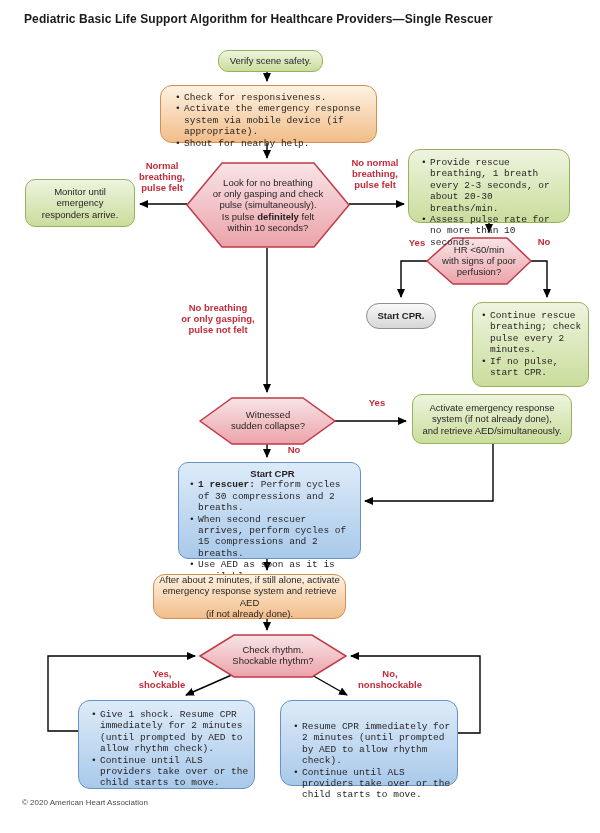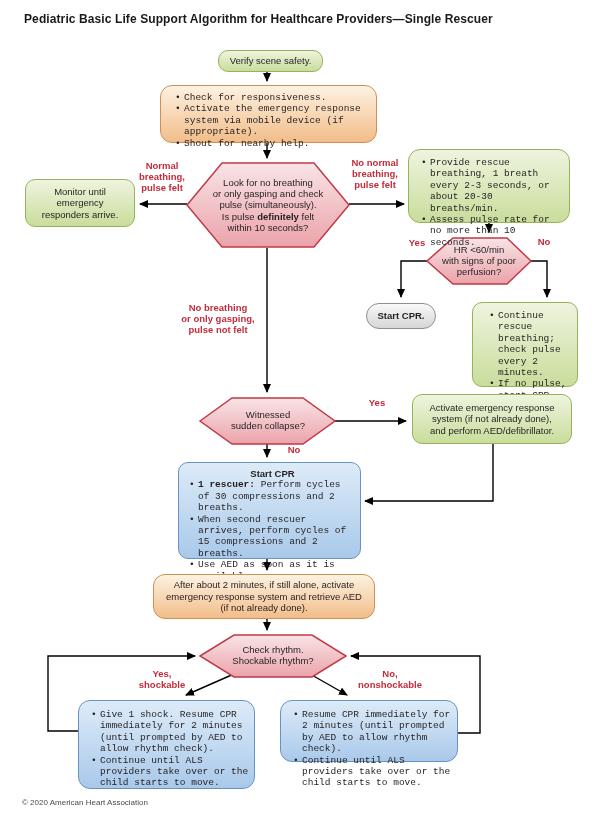--- a/index.html
+++ b/index.html
@@ -122,21 +122,21 @@
     <span class="ln">with signs of poor</span>
     <span class="ln">perfusion?</span>
   </div>
   <div class="rlabel" style="left:402px;top:237px;width:30px;">Yes</div>
   <div class="rlabel" style="left:530px;top:236px;width:28px;">No</div>
 
   <div class="box gray center b" style="left:366px;top:303px;width:70px;height:26px;border-radius:13px;">
     <span>Start CPR.</span>
   </div>
 
-  <div class="box green" style="left:472px;top:302px;width:106px;height:85px;border-radius:10px;padding:7px 3px 4px 16px;">
+  <div class="box green" style="left:472px;top:302px;width:117px;height:85px;border-radius:10px;padding:7px 3px 4px 8px;">
     <ul class="bul">
       <li>Continue rescue breathing; check pulse every 2 minutes.</li>
       <li>If no pulse, start CPR.</li>
     </ul>
   </div>
 
   <div class="rlabel" style="left:166px;top:290px;width:104px;margin-top:12px;">
     <span class="ln">No breathing</span>
     <span class="ln">or only gasping,</span>
     <span class="ln">pulse not felt</span>
@@ -145,33 +145,33 @@
   <div class="hex-text" style="left:198px;top:409px;width:140px;">
     <span class="ln">Witnessed</span>
     <span class="ln">sudden collapse?</span>
   </div>
   <div class="rlabel" style="left:362px;top:397px;width:30px;">Yes</div>
   <div class="rlabel" style="left:278px;top:444px;width:32px;">No</div>
 
   <div class="box green center" style="left:412px;top:394px;width:160px;height:50px;border-radius:10px;">
     <span class="ln">Activate emergency response</span>
     <span class="ln">system (if not already done),</span>
-    <span class="ln">and perform AED/defibrillator.</span>
+    <span class="ln">and retrieve AED/simultaneously.</span>
   </div>
 
   <div class="box blue" style="left:178px;top:462px;width:183px;height:97px;border-radius:10px;padding:5px 4px 4px 10px;">
     <div class="b" style="text-align:center;">Start CPR</div>
     <ul class="bul">
       <li><span class="b">1 rescuer:</span><span> Perform cycles of 30 compressions and 2 breaths.</span></li>
       <li>When second rescuer arrives, perform cycles of 15 compressions and 2 breaths.</li>
       <li>Use AED as soon as it is available.</li>
     </ul>
   </div>
 
-  <div class="box orange center" style="left:153px;top:574px;width:222px;height:45px;border-radius:12px;">
+  <div class="box orange center" style="left:153px;top:574px;width:193px;height:45px;border-radius:12px;">
     <span class="ln">After about 2 minutes, if still alone, activate</span>
     <span class="ln">emergency response system and retrieve AED</span>
     <span class="ln">(if not already done).</span>
   </div>
 
   <div class="hex-text" style="left:203px;top:644px;width:140px;">
     <span class="ln">Check rhythm.</span>
     <span class="ln">Shockable rhythm?</span>
   </div>
   <div class="rlabel" style="left:126px;top:668px;width:72px;">
@@ -183,21 +183,21 @@
     <span class="ln">nonshockable</span>
   </div>
 
   <div class="box blue" style="left:78px;top:700px;width:177px;height:89px;border-radius:12px;padding:8px 4px 4px 12px;">
     <ul class="bul">
       <li>Give 1 shock. Resume CPR immediately for 2 minutes (until prompted by AED to allow rhythm check).</li>
       <li>Continue until ALS providers take over or the child starts to move.</li>
     </ul>
   </div>
 
-  <div class="box blue" style="left:280px;top:700px;width:178px;height:62px;border-radius:12px;padding:8px 4px 4px 12px;">
+  <div class="box blue" style="left:280px;top:700px;width:178px;height:86px;border-radius:12px;padding:20px 4px 4px 12px;">
     <ul class="bul">
       <li>Resume CPR immediately for 2 minutes (until prompted by AED to allow rhythm check).</li>
       <li>Continue until ALS providers take over or the child starts to move.</li>
     </ul>
   </div>
 
   <div class="footer">© 2020 American Heart Association</div>
 
 </div>
 

